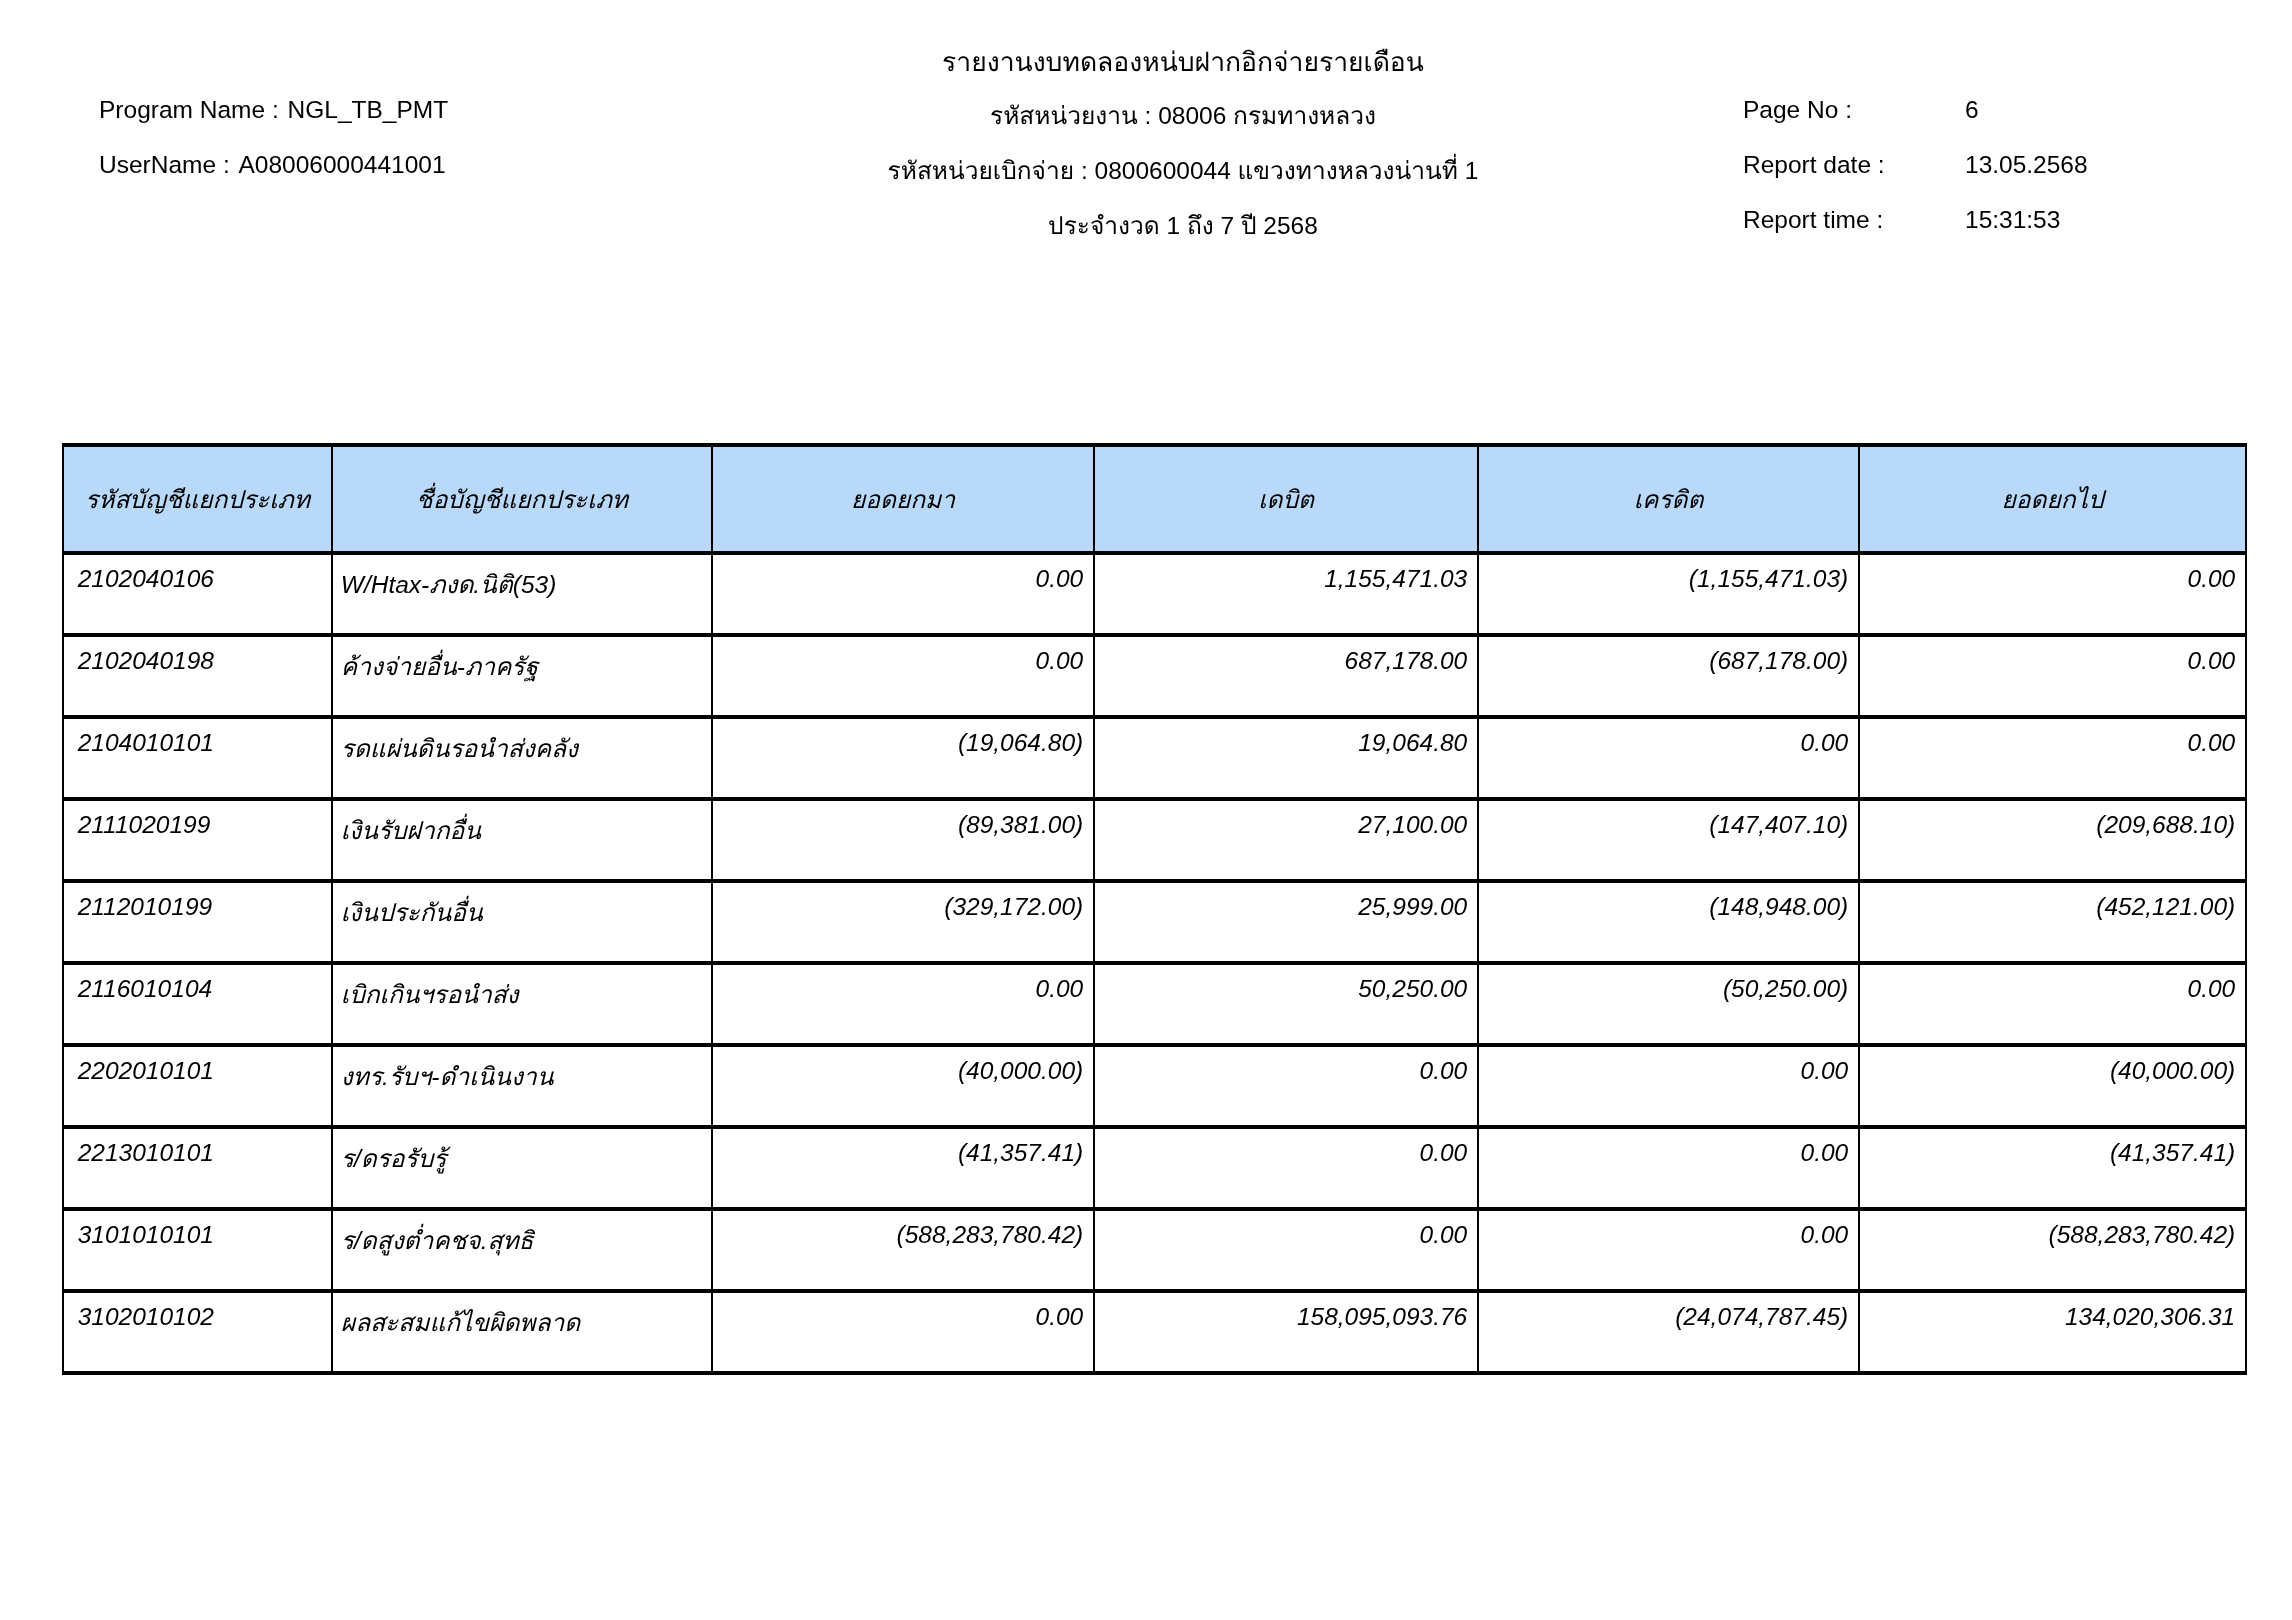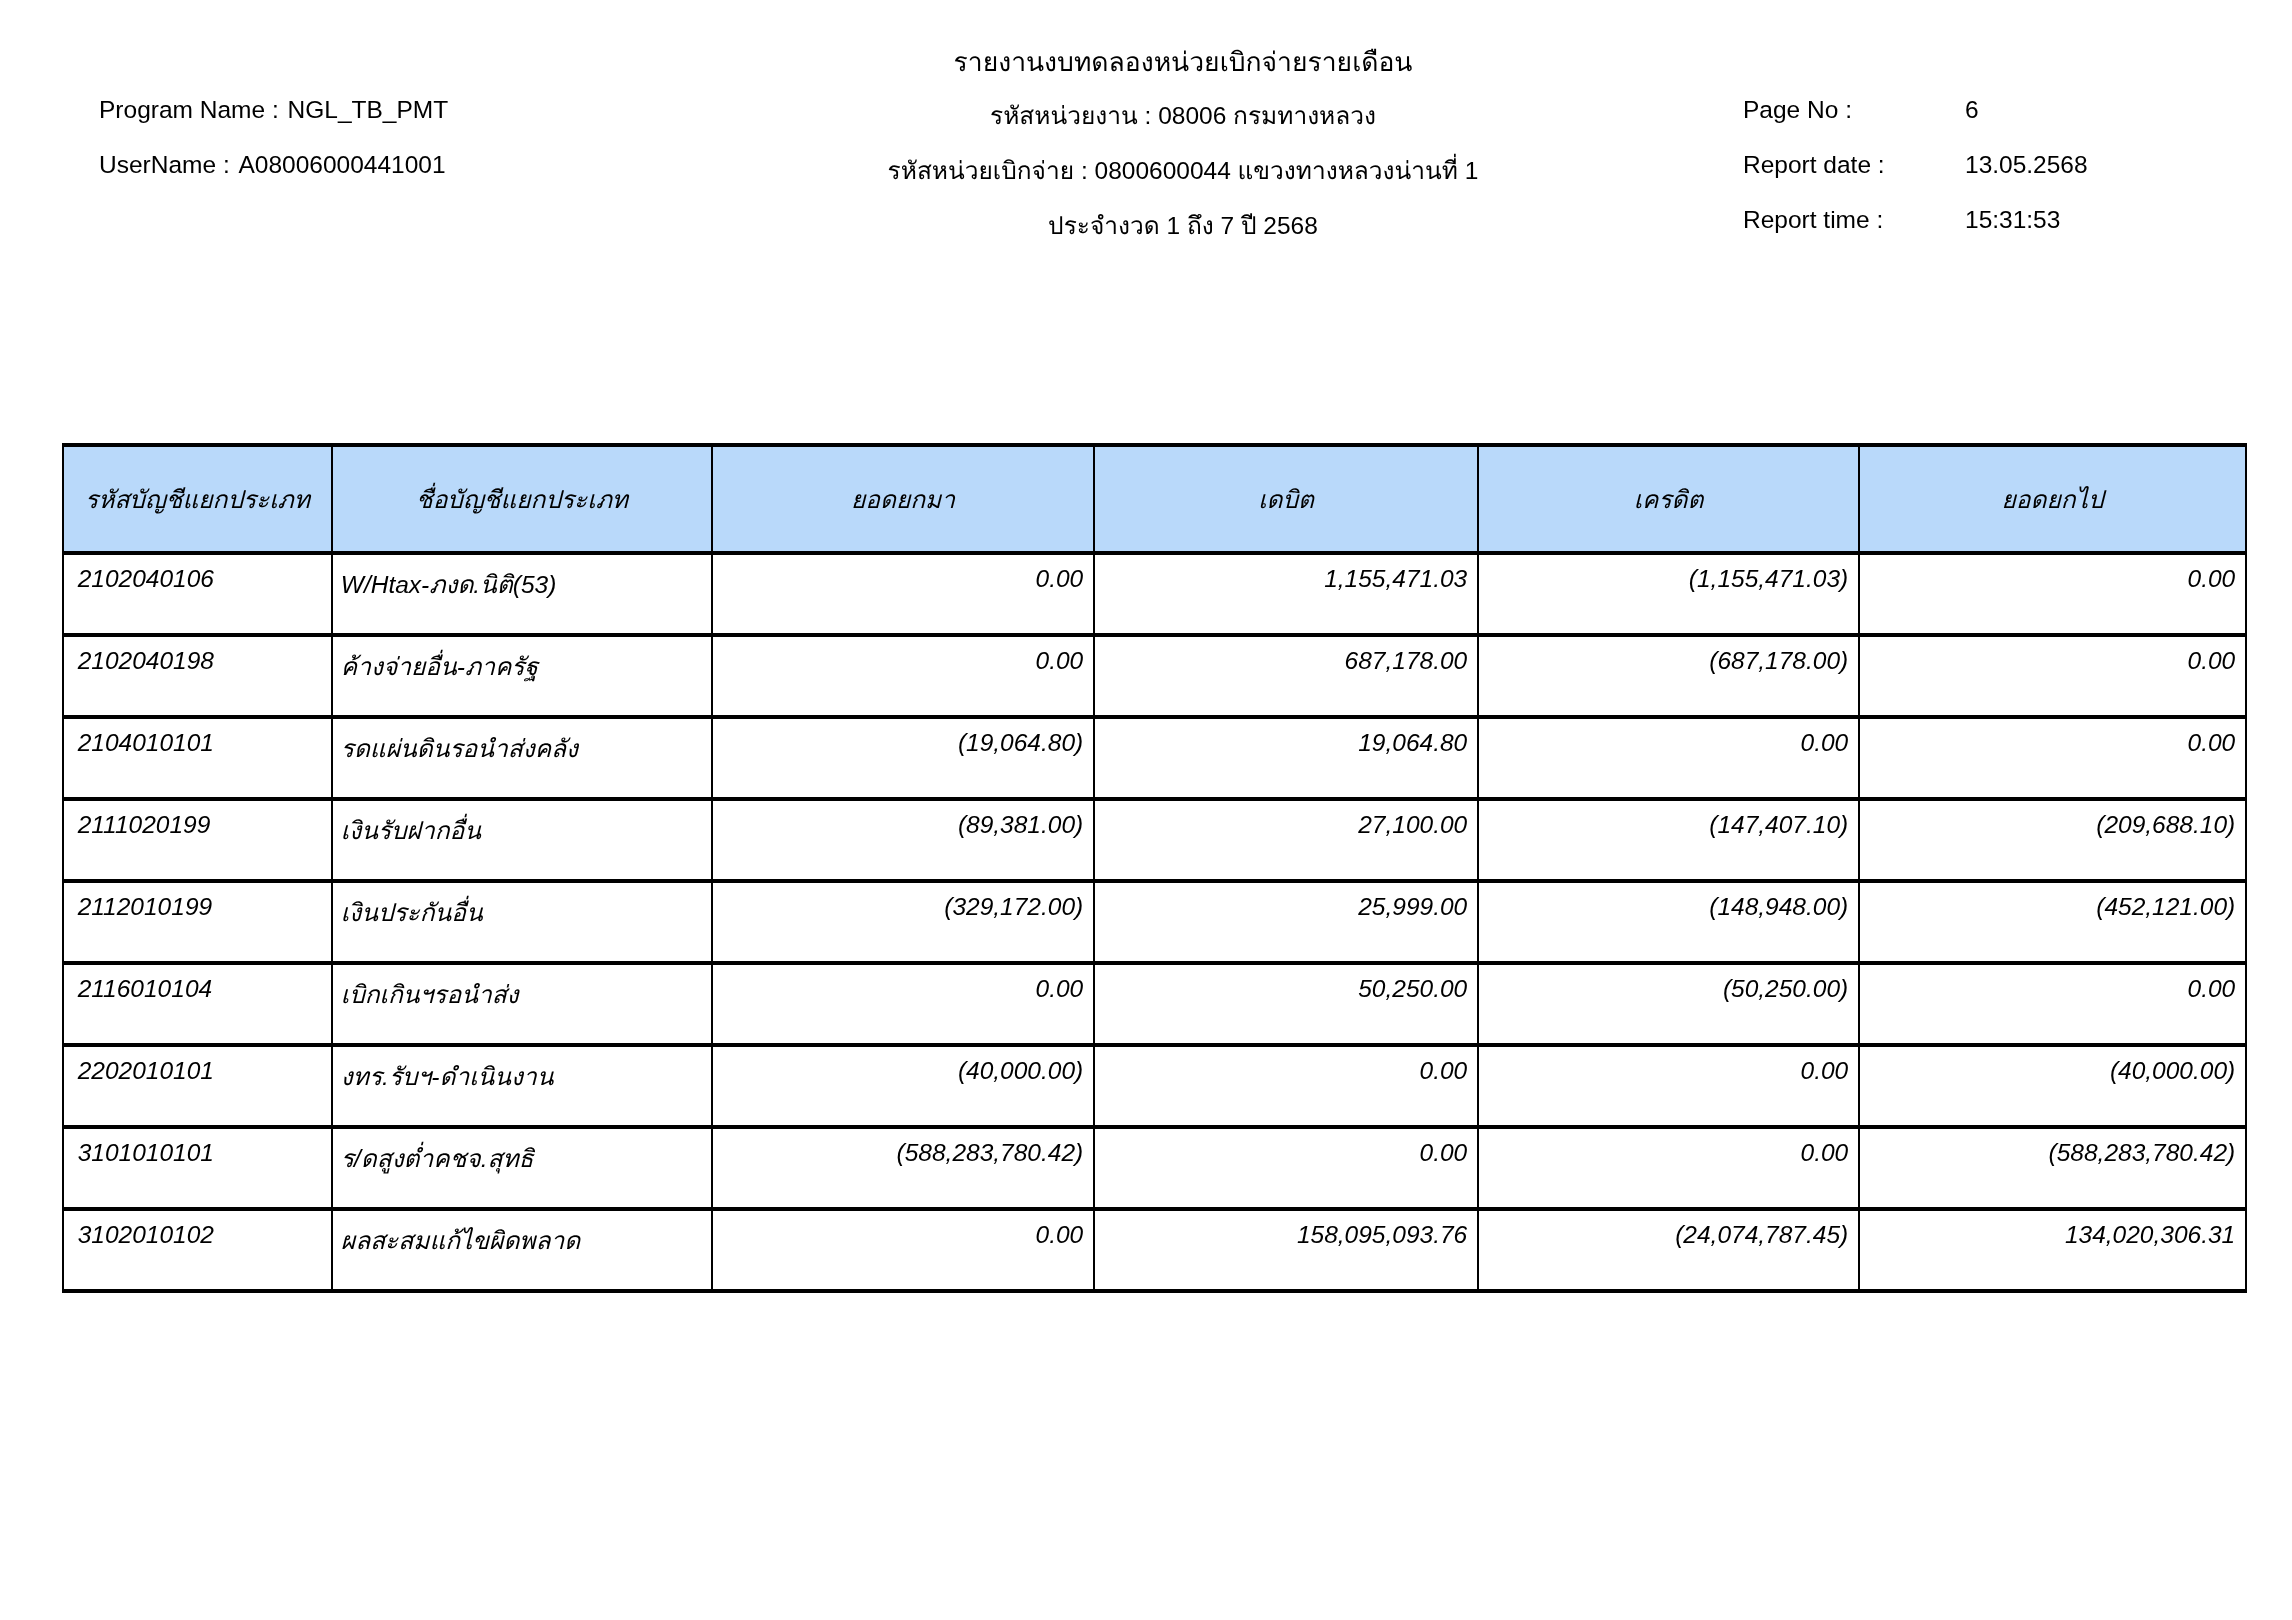--- a/index.html
+++ b/index.html
@@ -83,21 +83,21 @@
   }
   .tb td.code { text-align: left; padding-left: 13.7px; }
   .tb td.name { text-align: left; padding-left: 7.8px; }
   .tb td.num  { text-align: right; padding-right: 9.8px; }
 </style>
 </head>
 <body>
 
 <div class="page">
 
-  <div class="report-title">รายงานงบทดลองหน่วยเบิกจ่ายรายเดือน</div>
+  <div class="report-title">รายงานงบทดลองหน่บฝากอิกจ่ายรายเดือน</div>
 
   <div class="meta-left y1">
     <span>Program Name :</span><span class="val">NGL_TB_PMT</span>
   </div>
   <div class="meta-center y1">รหัสหน่วยงาน : 08006 กรมทางหลวง</div>
   <div class="meta-right-label y1">Page No :</div>
   <div class="meta-right-value y1">6</div>
 
   <div class="meta-left y2">
     <span>UserName :</span><span class="val">A08006000441001</span>
@@ -180,20 +180,28 @@
         </tr>
         <tr>
           <td class="code">2202010101</td>
           <td class="name">งทร.รับฯ-ดำเนินงาน</td>
           <td class="num">(40,000.00)</td>
           <td class="num">0.00</td>
           <td class="num">0.00</td>
           <td class="num">(40,000.00)</td>
         </tr>
         <tr>
+          <td class="code">2213010101</td>
+          <td class="name">ร/ดรอรับรู้</td>
+          <td class="num">(41,357.41)</td>
+          <td class="num">0.00</td>
+          <td class="num">0.00</td>
+          <td class="num">(41,357.41)</td>
+        </tr>
+        <tr>
           <td class="code">3101010101</td>
           <td class="name">ร/ดสูงต่ำคชจ.สุทธิ</td>
           <td class="num">(588,283,780.42)</td>
           <td class="num">0.00</td>
           <td class="num">0.00</td>
           <td class="num">(588,283,780.42)</td>
         </tr>
         <tr>
           <td class="code">3102010102</td>
           <td class="name">ผลสะสมแก้ไขผิดพลาด</td>

